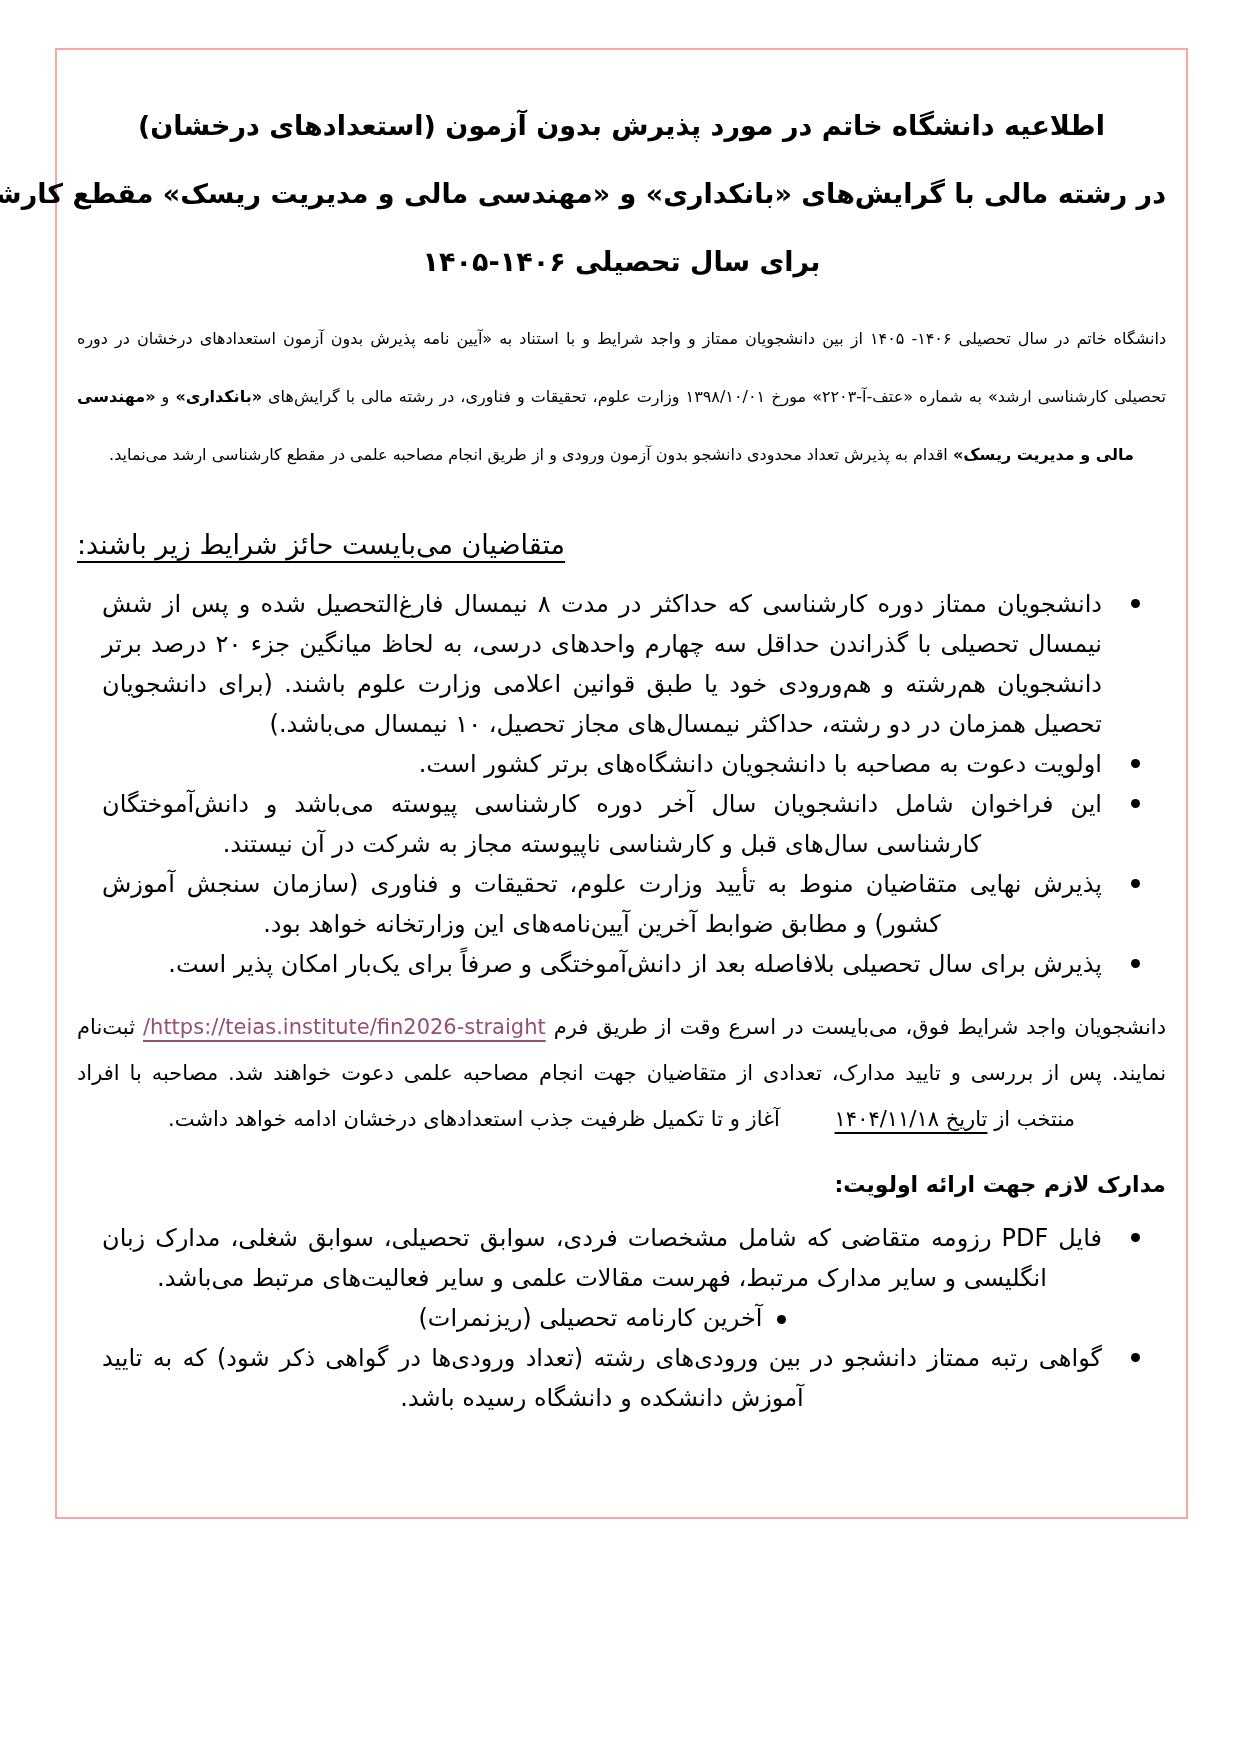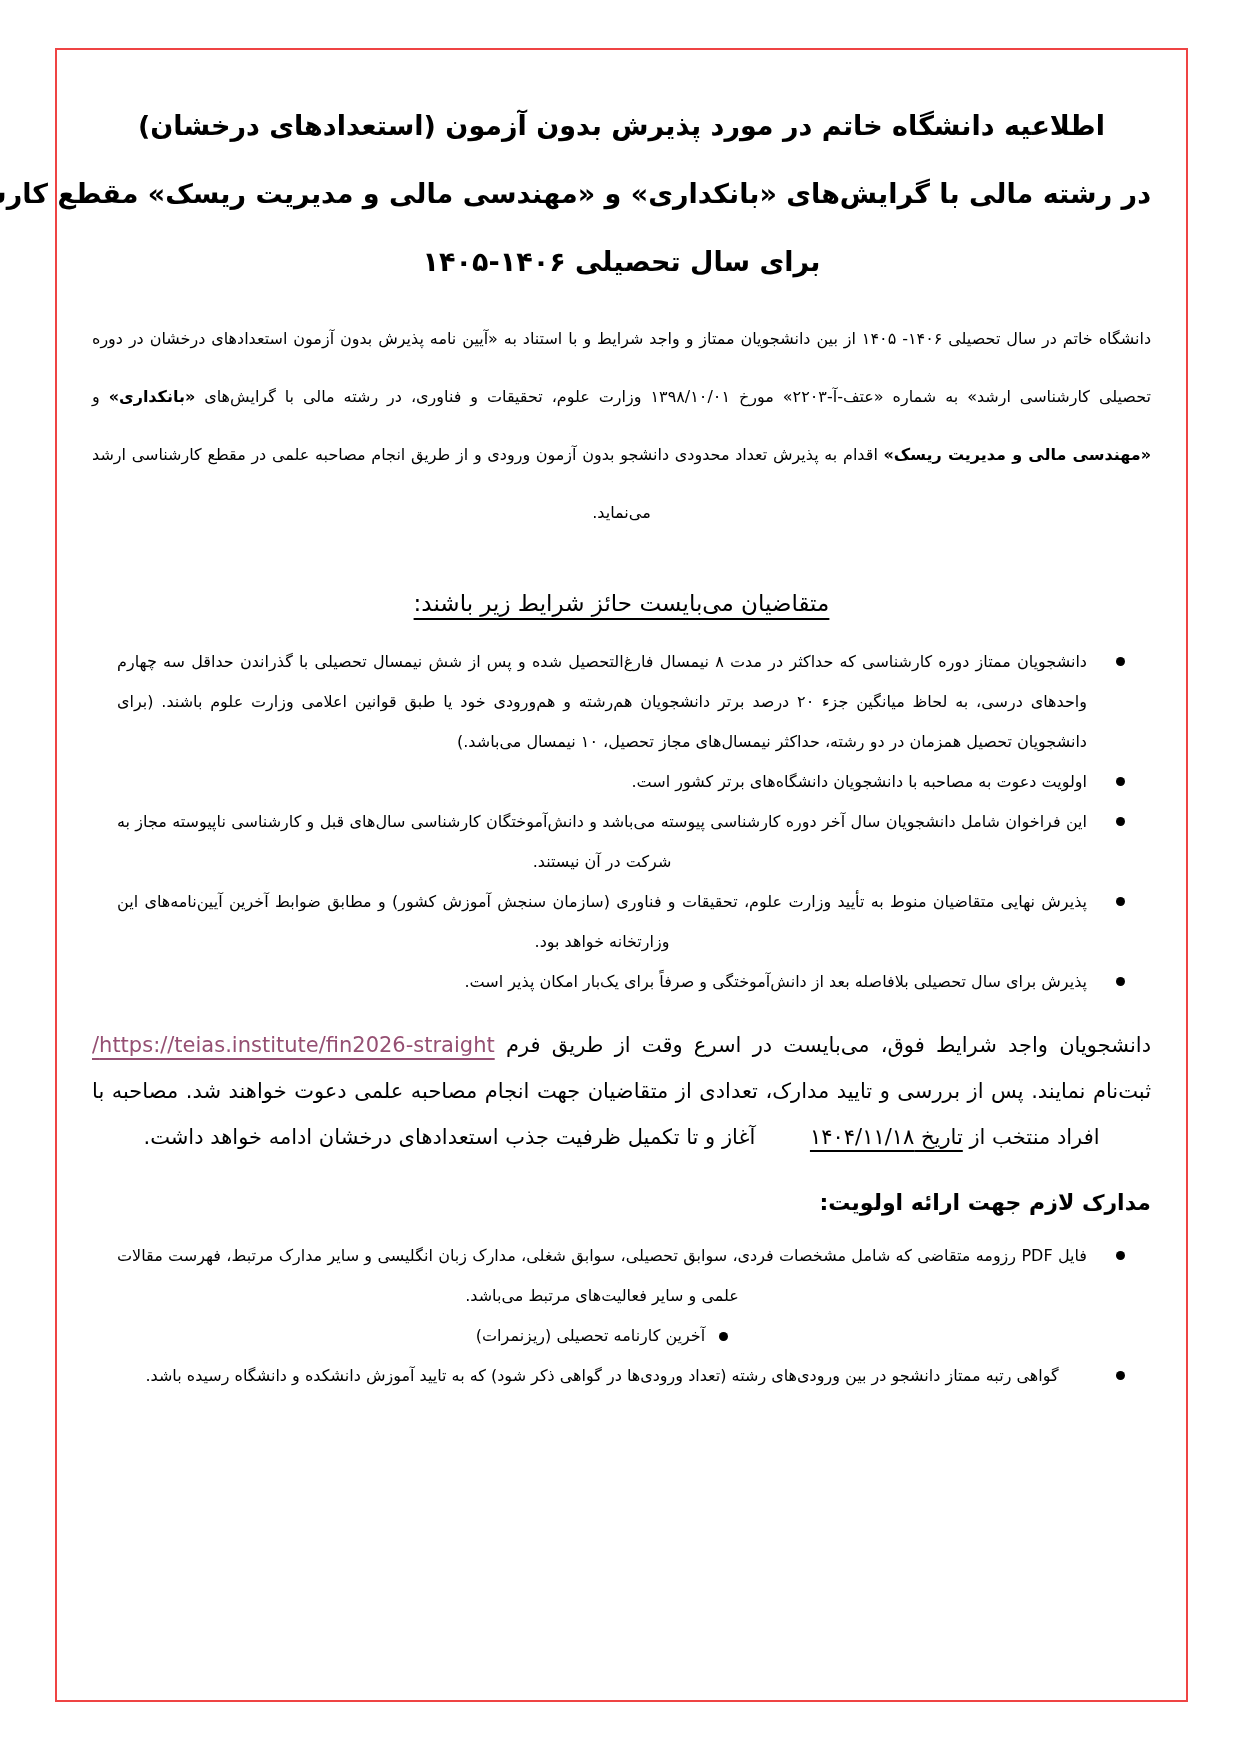--- a/index.html
+++ b/index.html
@@ -3,40 +3,40 @@
 <meta charset="utf-8">
 <style>
   html, body { margin: 0; padding: 0; background: #ffffff; }
   body {
     width: 1241px; height: 1755px; position: relative;
     font-family: "DejaVu Sans", sans-serif; color: #000000;
     direction: rtl;
   }
   .frame {
     position: absolute; left: 55px; top: 48px;
-    width: 1133px; height: 1654px;
-    border: 2px solid #ef4444; box-sizing: border-box;
-    padding: 28px 35px;
+    width: 1133px; height: 1471px;
+    border: 2px solid #fca5a5; box-sizing: border-box;
+    padding: 28px 20px;
   }
   .title-block { margin-top: 14px; }
   .title-line {
     font-size: 27px; font-weight: bold; text-align: center;
     line-height: 68px; white-space: nowrap;
   }
   .para {
     font-size: 16px; line-height: 58px;
     text-align: justify; text-align-last: center;
   }
   .intro { margin-top: 14px; }
   .bold { font-weight: bold; }
-  .cond-heading { margin-top: 46px; font-size: 23px; line-height: 30px; text-align: center; }
+  .cond-heading { margin-top: 46px; font-size: 27px; line-height: 30px; text-align: left; }
   .underlined { text-decoration: underline; text-underline-offset: 7px; }
   .bullets { margin: 24px 64px 0 25px; }
   .bullet-item {
-    position: relative; font-size: 16px; line-height: 40px;
+    position: relative; font-size: 24px; line-height: 40px;
   }
   .j-right  { text-align: justify; text-align-last: right; }
   .j-center { text-align: justify; text-align-last: center; }
   .t-right  { text-align: right; }
   .t-center { text-align: center; }
   .dot {
     position: absolute; right: -38px; top: 15px;
     width: 9px; height: 9px; border-radius: 50%; background: #000;
   }
   .dot-inline {

